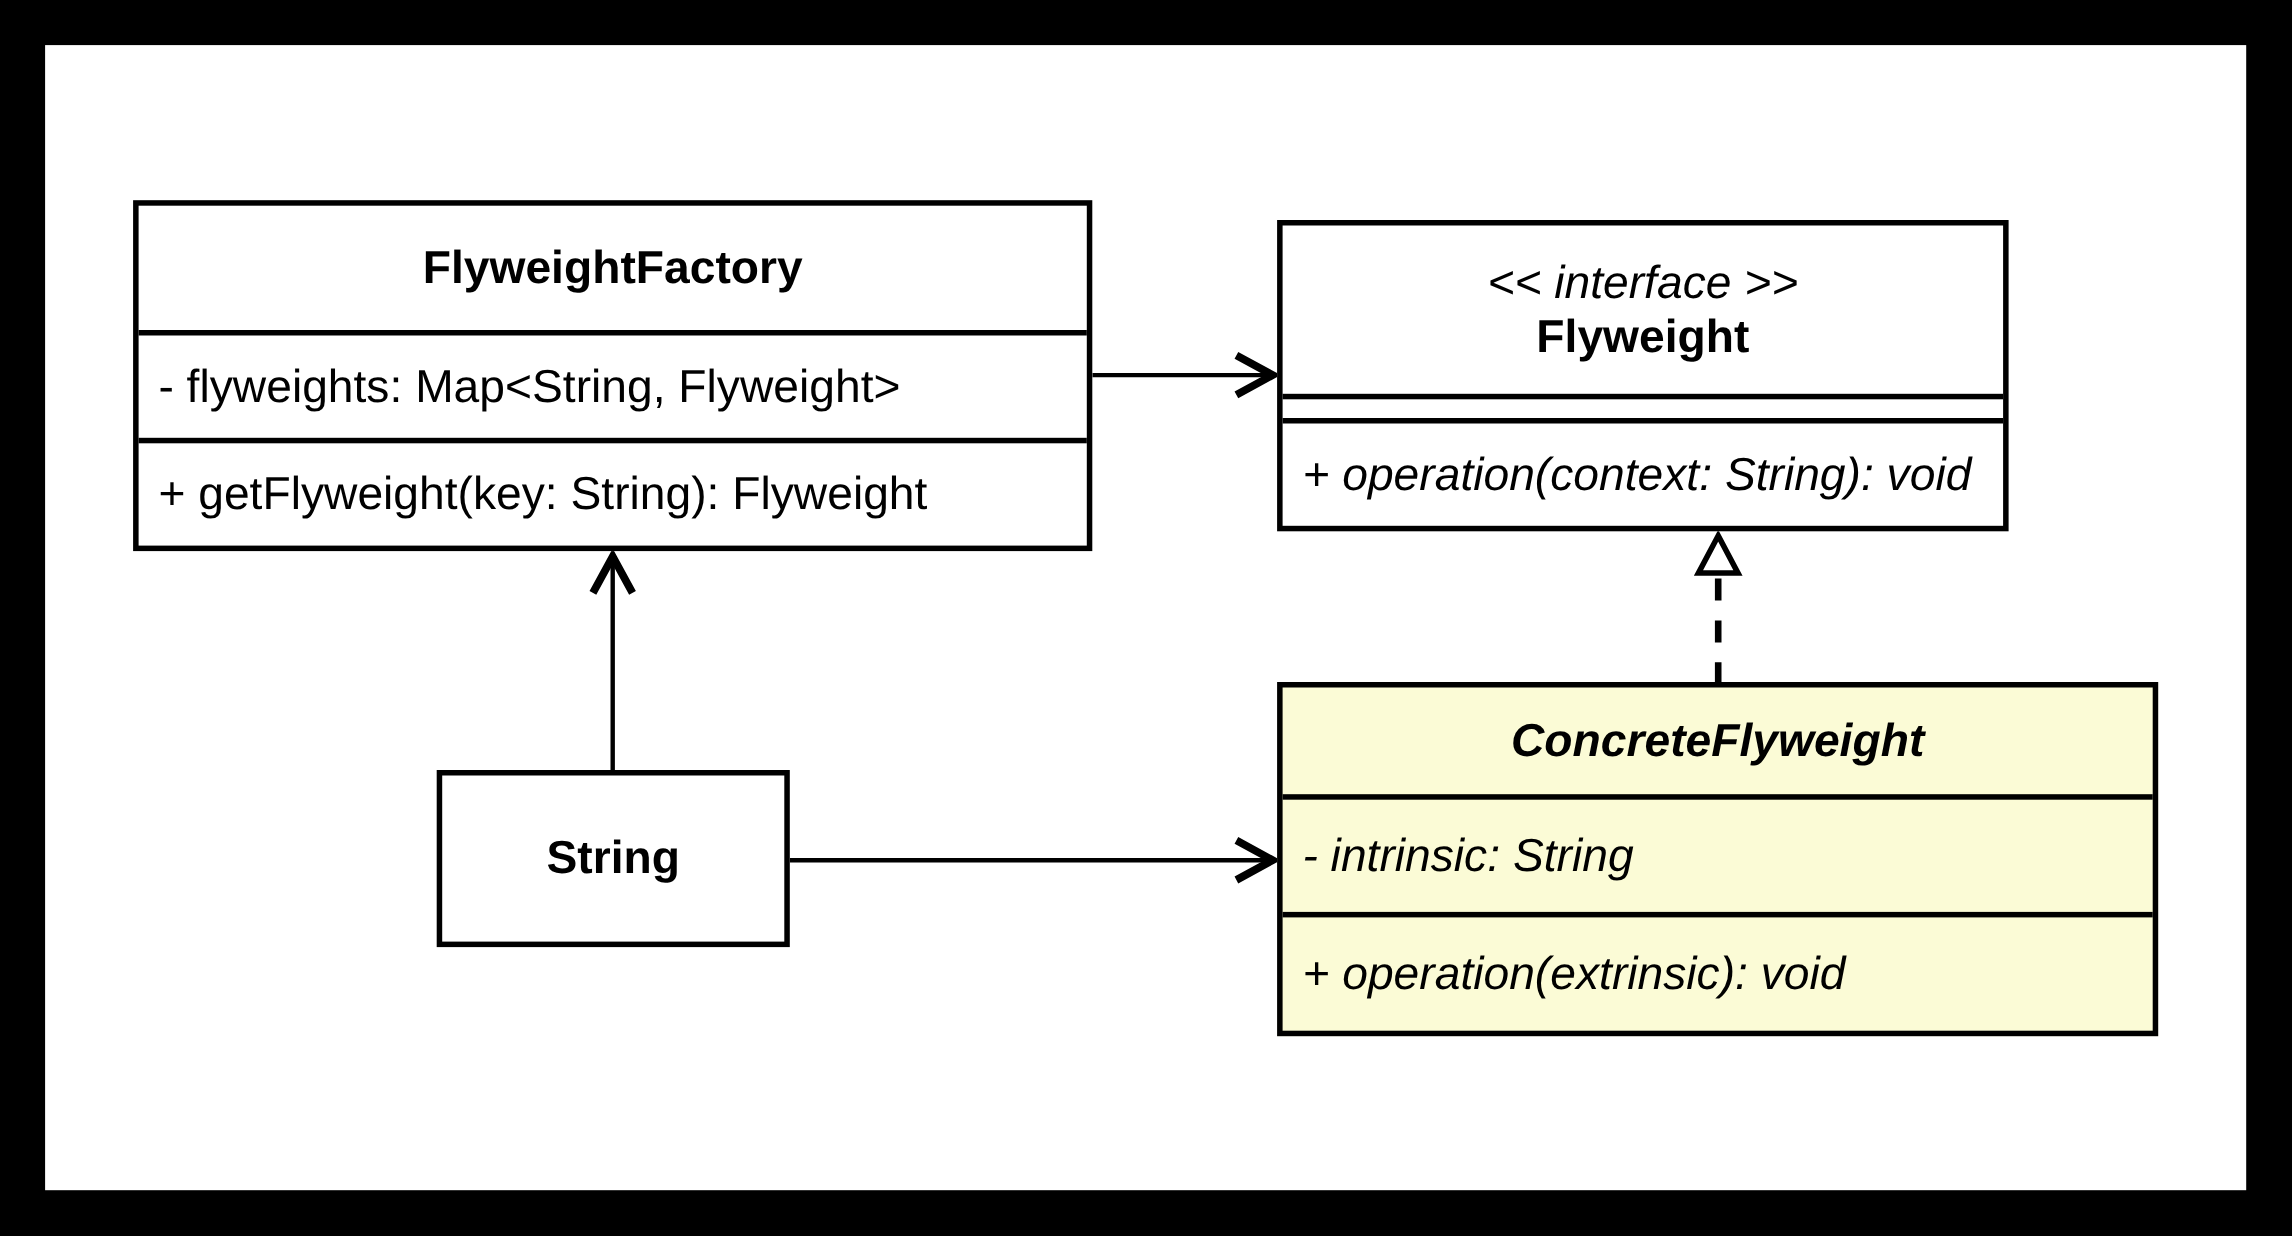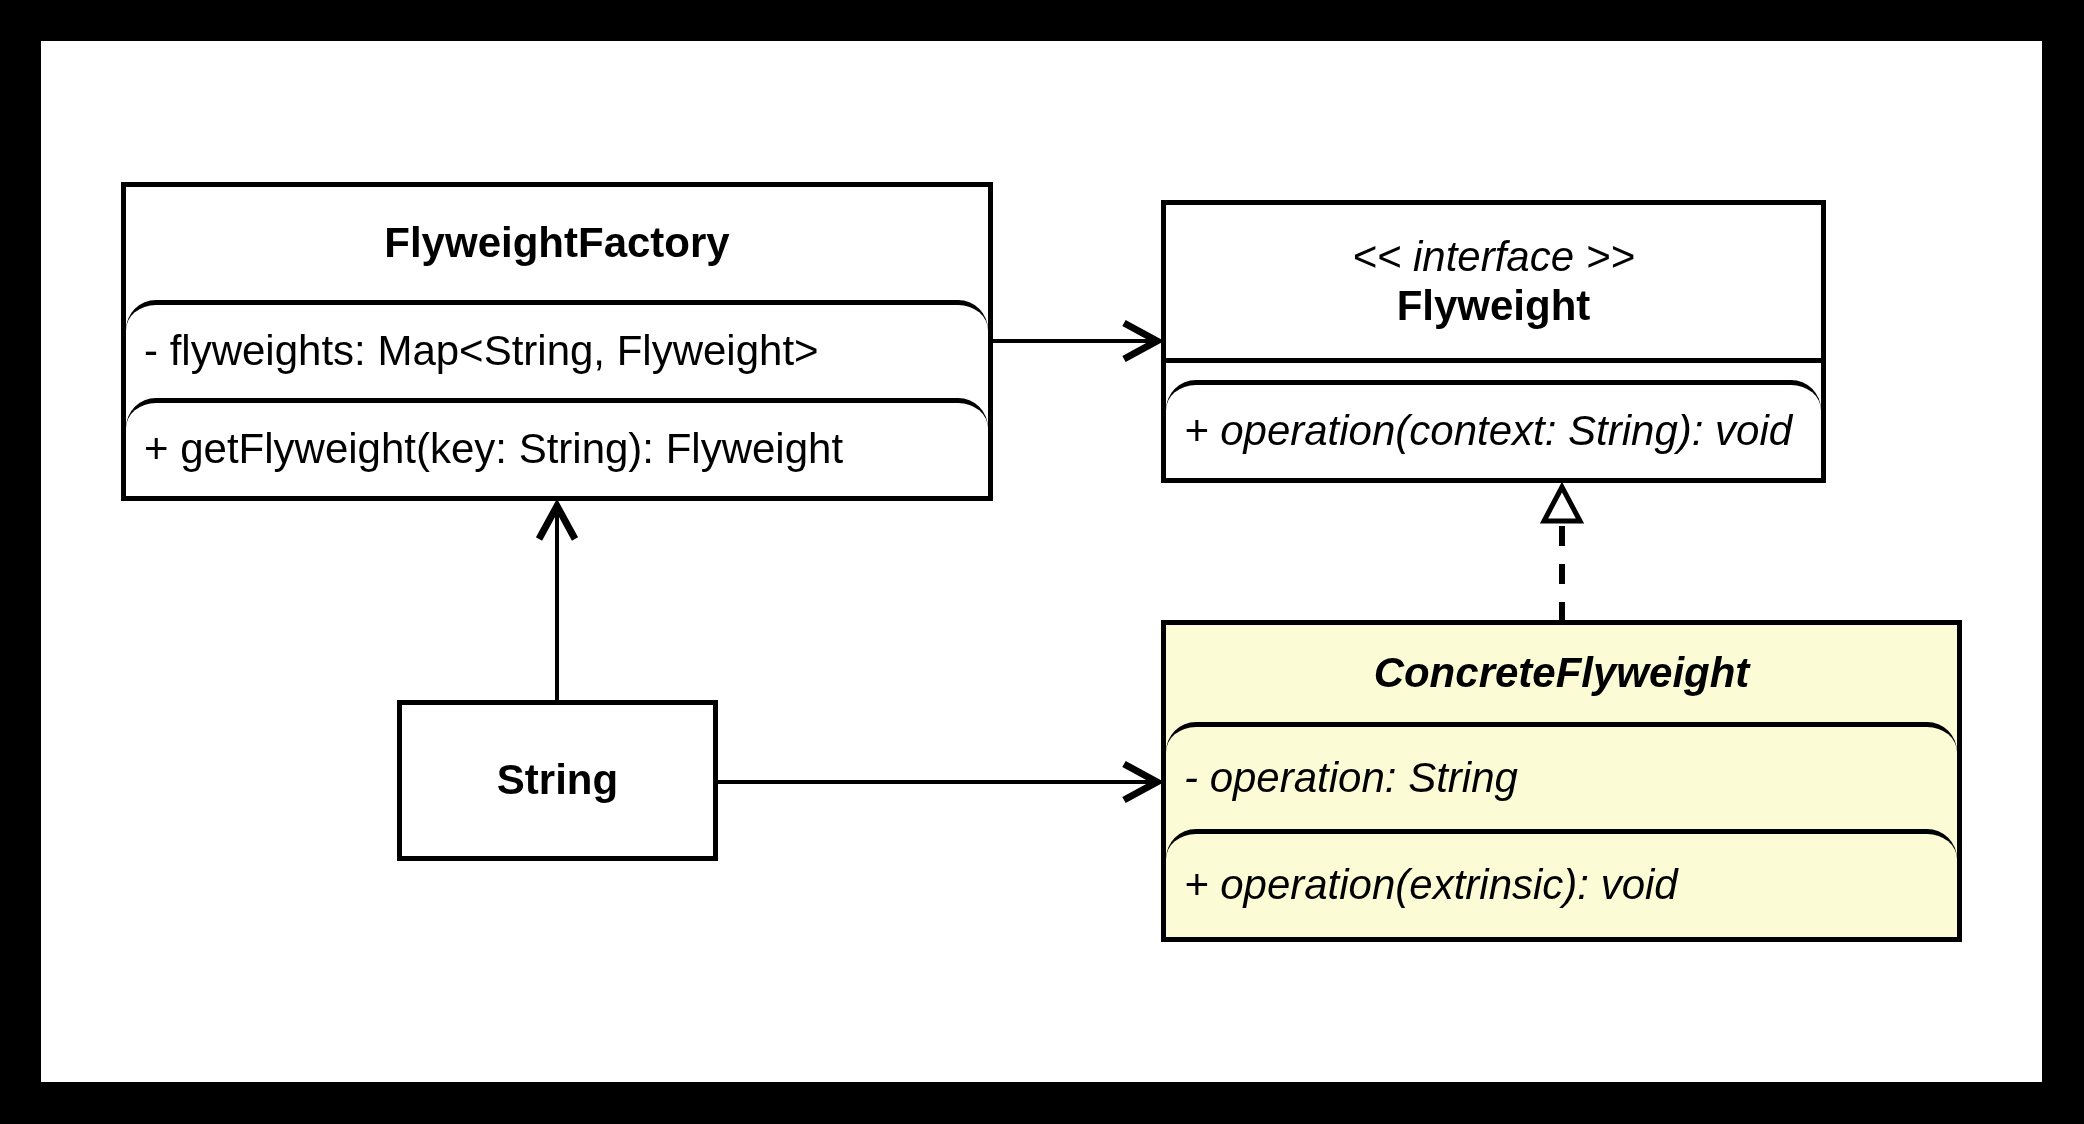--- a/index.html
+++ b/index.html
@@ -52,21 +52,20 @@
     justify-content: center;
     font-weight: bold;
     text-align: center;
   }
   .stereotype { font-weight: normal; font-style: italic; }
   .c-members {
     display: flex;
     align-items: center;
     padding-left: 18px;
     font-weight: normal;
-    border-radius: 30px;
   }
   .c-members.abstract { font-style: italic; }
   .c-empty { }
 
   
   #factory  { left: 121px;  top: 182px; width: 872px; height: 319px; }
   #factory .c-title   { flex: 0 0 113px; }
   #factory .c-attrs   { flex: 0 0 98px; }
   #factory .c-methods { flex: 1 1 auto; align-items: center; }
 
@@ -135,21 +134,21 @@
   <div class="compartment c-members c-methods abstract">
     <span>+ operation(context: String): void</span>
   </div>
 </div>
 
 <div class="uml-class highlight" id="concrete">
   <div class="compartment c-title">
     <span>ConcreteFlyweight</span>
   </div>
   <div class="compartment c-members c-attrs">
-    <span>- operation: String</span>
+    <span>- intrinsic: String</span>
   </div>
   <div class="compartment c-members c-methods">
     <span>+ operation(extrinsic): void</span>
   </div>
 </div>
 
 <div class="uml-class" id="client">
   <div class="compartment c-title">
     <span>String</span>
   </div>

